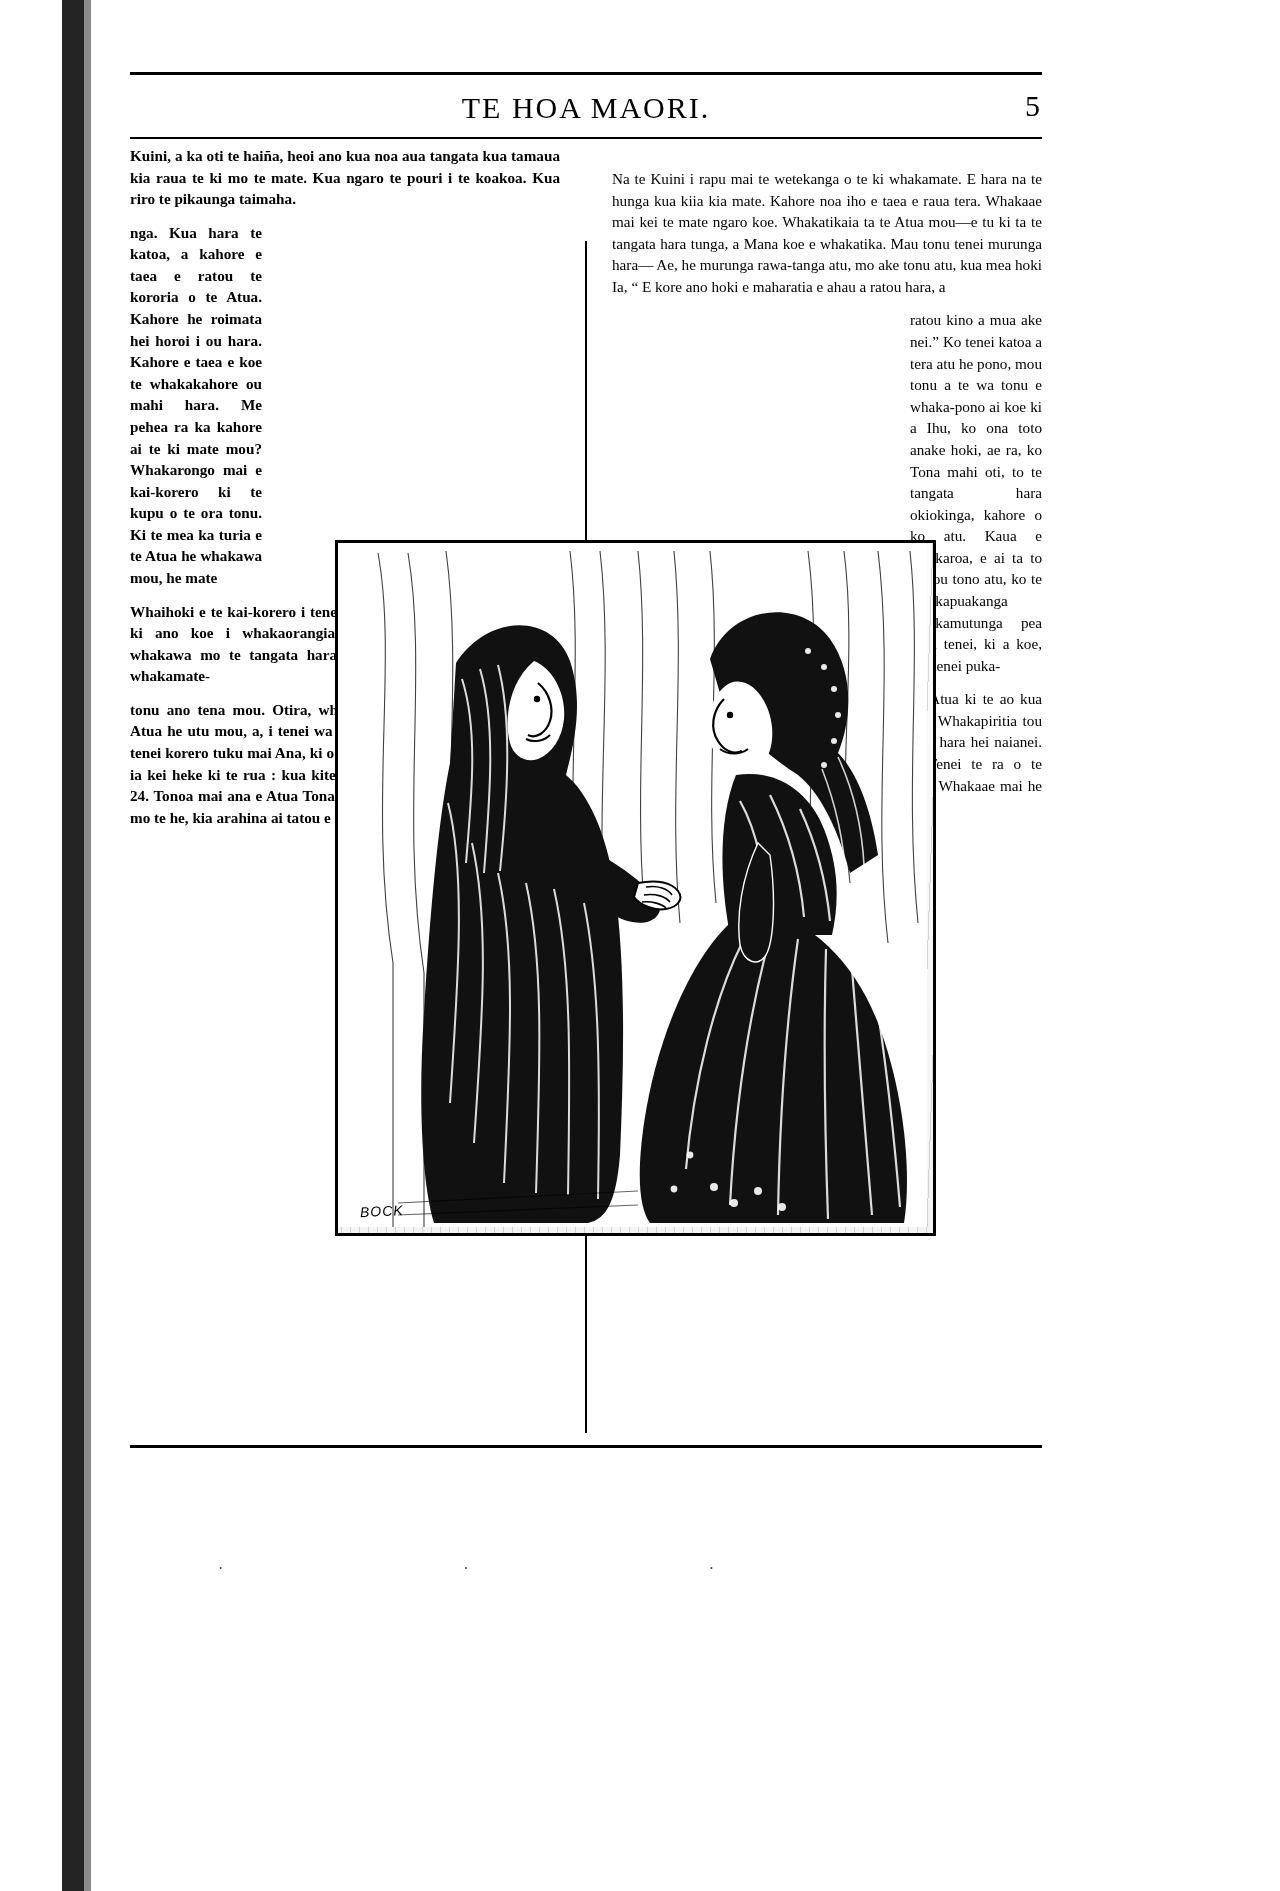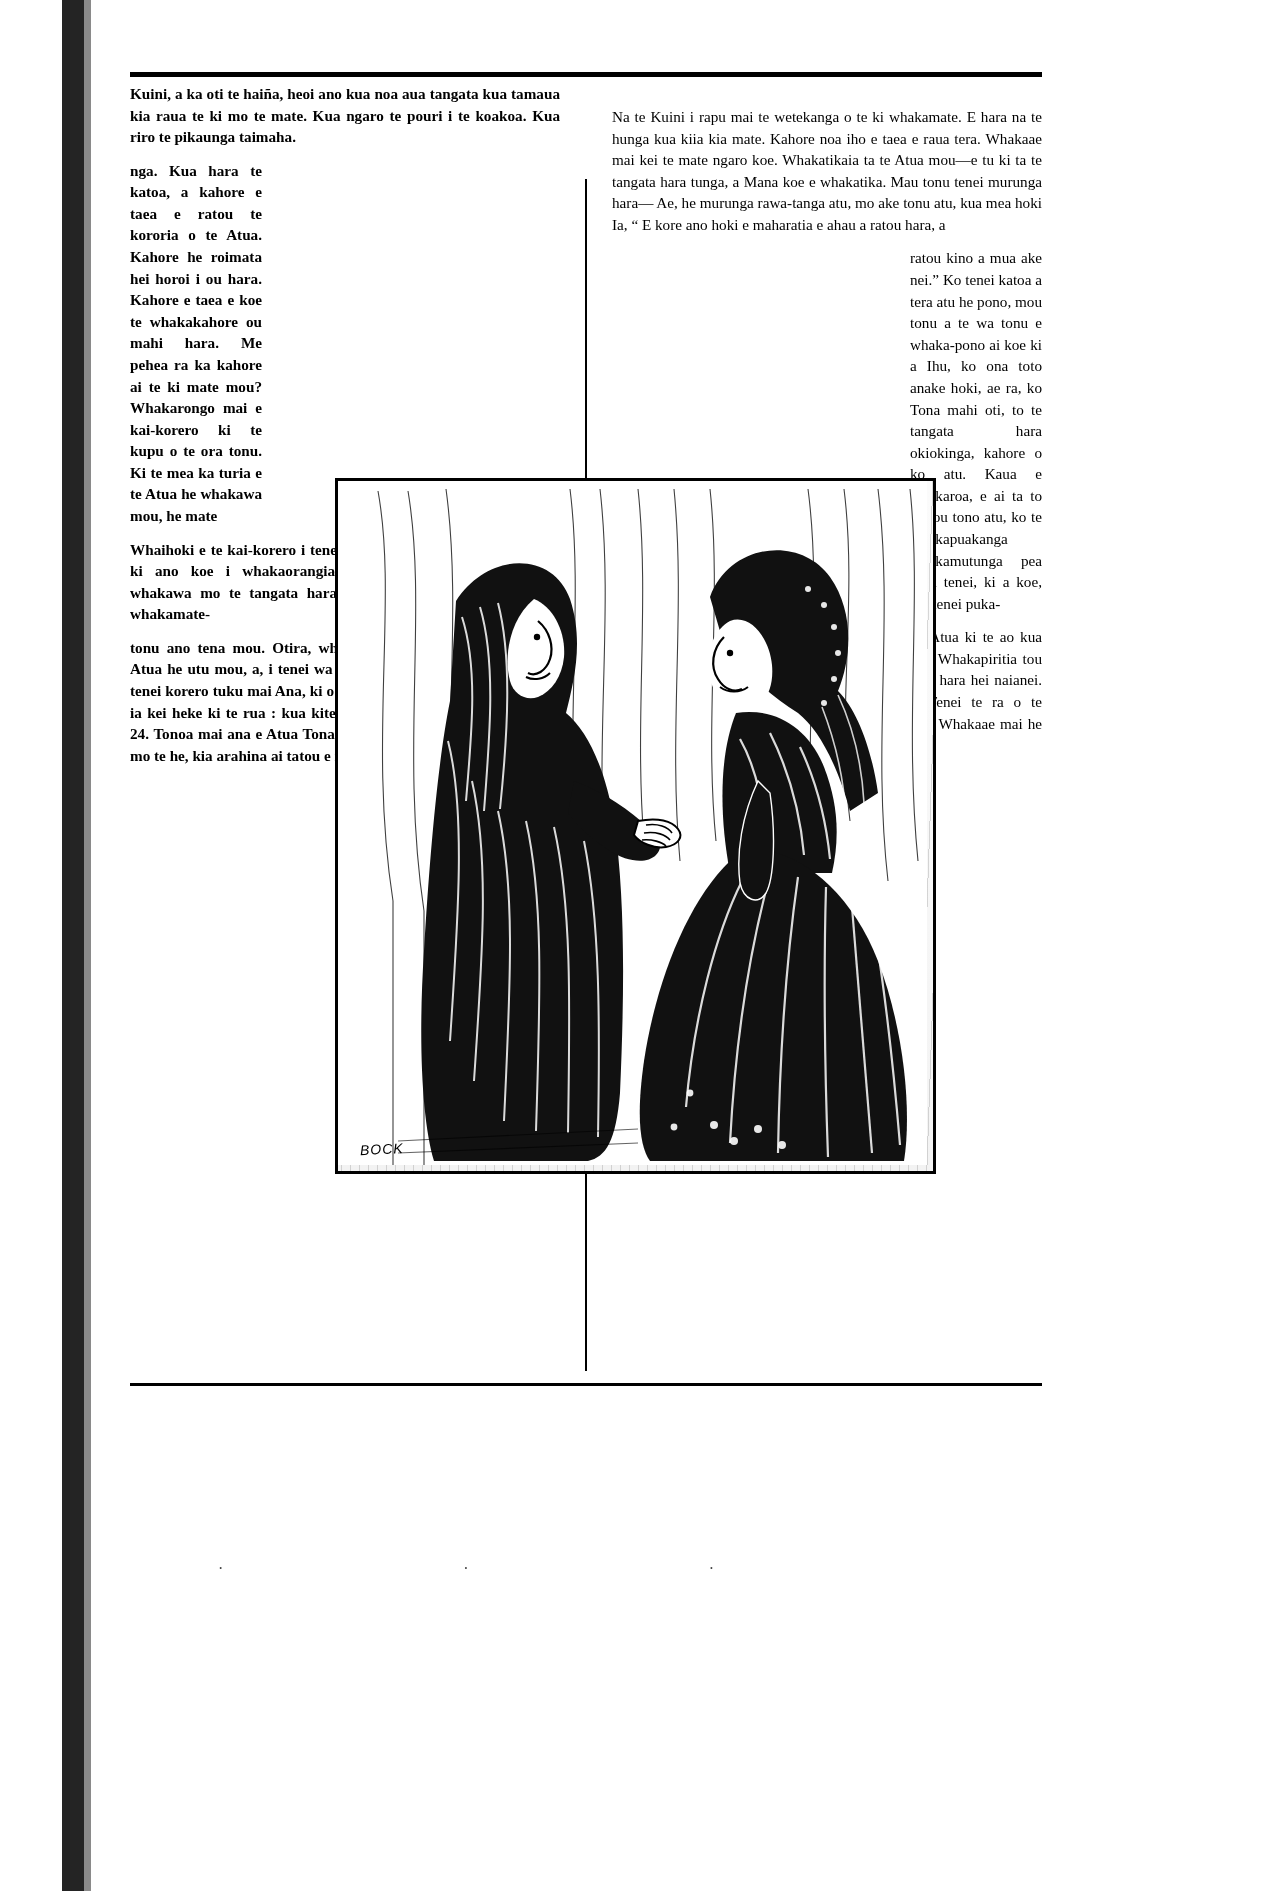--- a/index.html
+++ b/index.html
@@ -149,20 +149,24 @@
 </head>
 <body>
 
 <div class="scan-edge"></div>
 <div class="scan-edge b2"></div>
 
 <div class="page">
 
   <div class="rule"></div>
 
+  <div class="masthead">
+    <h1>TE HOA MAORI.</h1>
+    <div class="folio">5</div>
+  </div>
 
   <div class="rule thin"></div>
 
   <div class="columns">
 
     <div class="divider"></div>
 
     <div class="col left">
       <p class="bold">Kuini, a ka oti te haiña, heoi ano kua noa aua tangata kua tamaua kia raua te ki mo te mate. Kua ngaro te pouri i te koakoa.  Kua riro te pikaunga taimaha.</p>
       <p class="bold narrow">nga. Kua hara te katoa, a kahore e taea e ratou te kororia o te Atua. Kahore he roimata hei horoi i ou hara. Kahore e taea e koe te whakakahore ou mahi hara. Me pehea ra ka kahore ai te ki mate mou? Whakarongo mai e kai-korero ki te kupu o te ora tonu.  Ki te mea ka turia e te Atua he whakawa mou, he mate</p>

